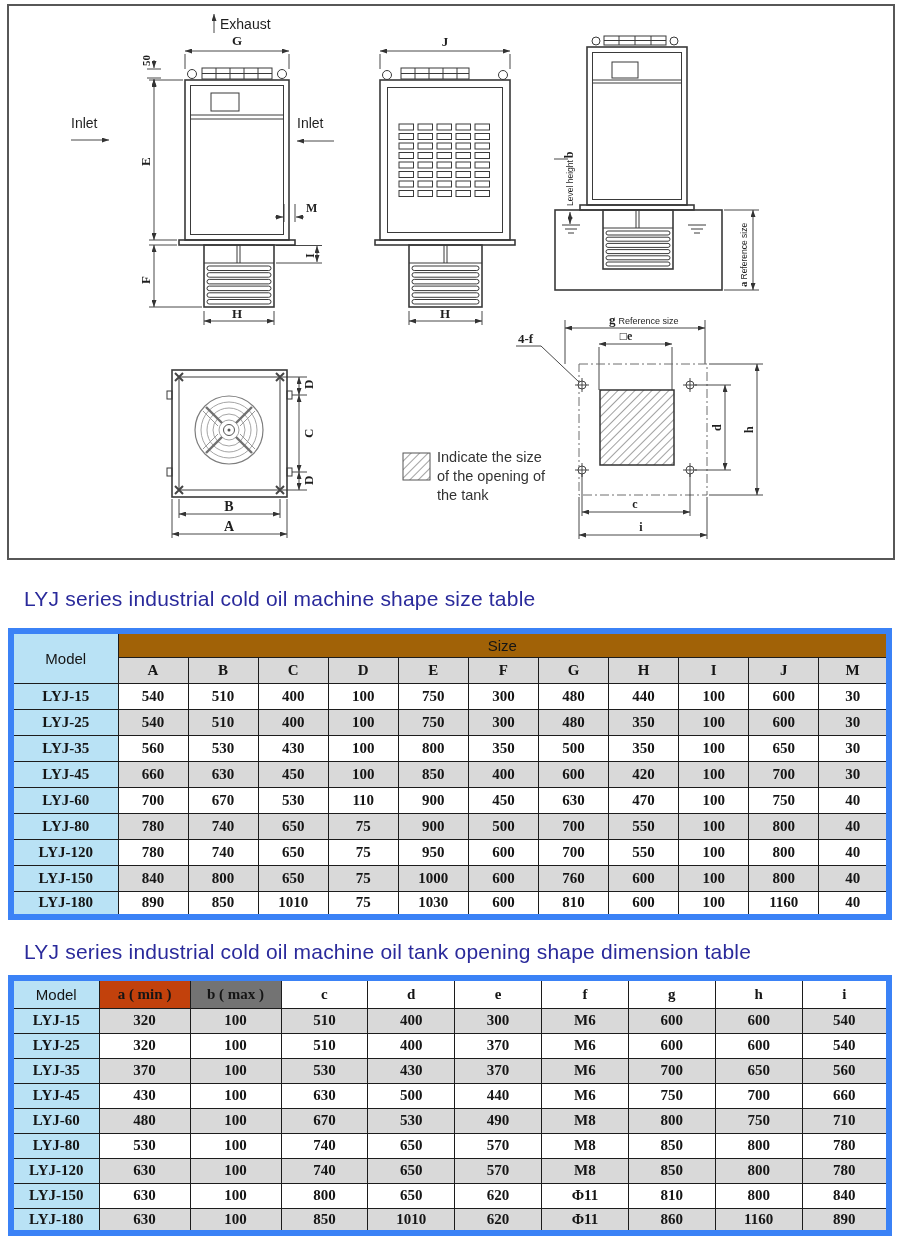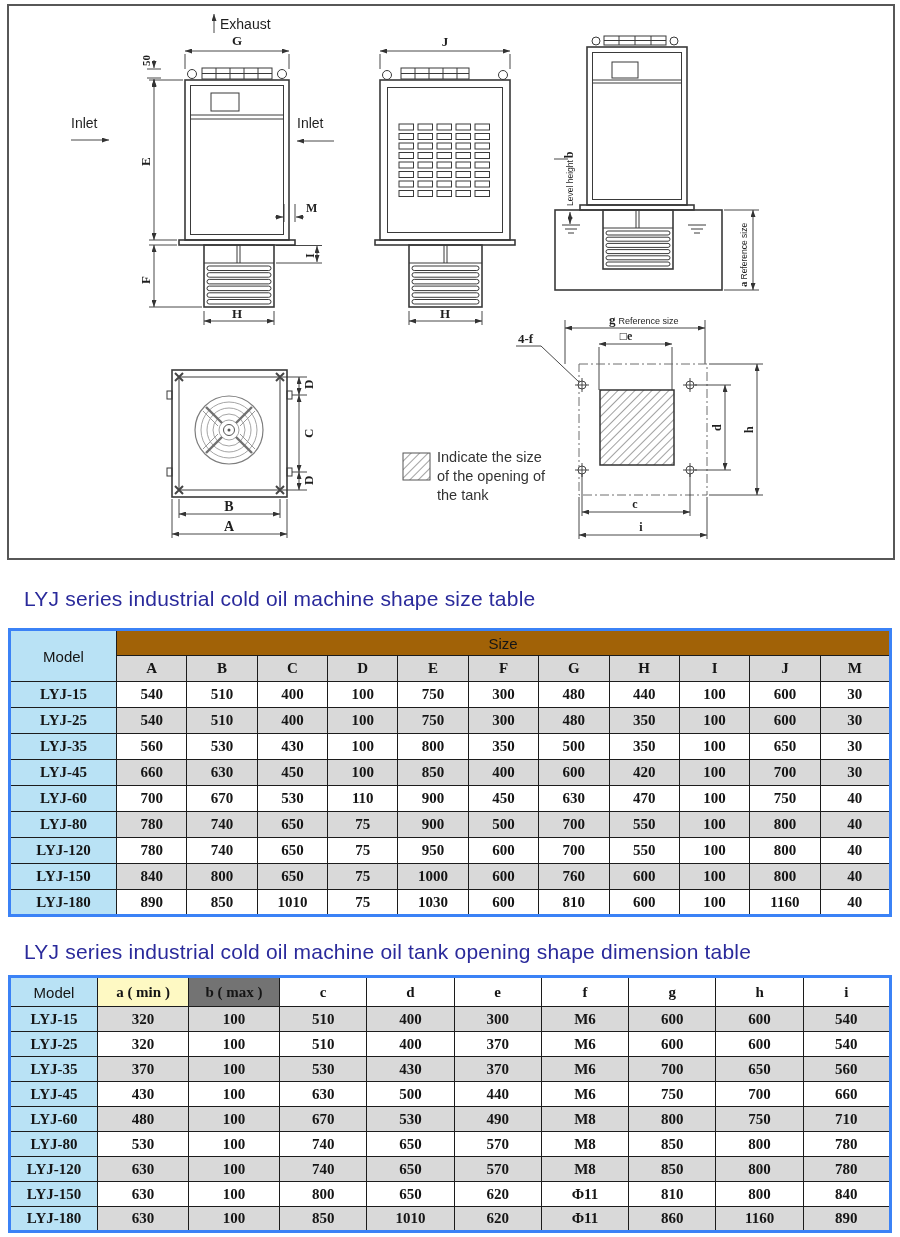--- a/index.html
+++ b/index.html
@@ -8,21 +8,21 @@
   .drawing-box{position:absolute;left:7px;top:4px;width:884px;height:552px;
                border:2px solid #575757;background:#fff;}
   .drawing-box svg{display:block;width:884px;height:552px;}
 
   .tbl-title{position:absolute;left:24px;font-size:21px;color:var(--title,#2a2a9b);
              letter-spacing:.2px;white-space:nowrap;}
   #title1{top:587px;text-align:center;}
   #title2{top:940px;}
 
   table.spec{position:absolute;left:8px;width:884px;border-collapse:collapse;
-             table-layout:fixed;border:3px solid #3b82f6;}
+             table-layout:fixed;border:6px solid #3b82f6;}
   #t1{top:628px;}
   #t2{top:975px;}
   table.spec th,table.spec td{border:1px solid #1c1c1c;text-align:center;vertical-align:middle;
       padding:0;color:#151515;overflow:hidden;}
   table.spec td, table.spec th.model-cell, table.spec th.size-col{
       font-family:"Liberation Serif",serif;font-weight:bold;font-size:15px;}
   #t1 thead tr{height:26px;} #t1 tbody tr{height:26px;}
   #t2 thead tr{height:30px;} #t2 tbody tr{height:25px;}
   th.model-hd{background:var(--model_bg,#b9e2f5);font-family:"Liberation Sans",sans-serif;
       font-weight:normal;font-size:15px;}
@@ -530,21 +530,21 @@
   <div class="tbl-title" id="title2">LYJ series industrial cold oil machine oil tank opening shape dimension table</div>
   <table class="spec" id="t2">
     <colgroup>
         <col style="width:88px">
         <col style="width:91px">
         <col style="width:91px">
       </colgroup>
     <thead>
         <tr id="t2-cols">
           <th class="model-hd">Model</th>
-          <th class="size-col" style="background: #fef9c3;">a ( min )</th>
+          <th class="size-col" style="background: #c2410c;">a ( min )</th>
           <th class="size-col" style="background: #737373;">b ( max )</th>
           <th class="size-col" style="background: rgb(255, 255, 255);">c</th>
           <th class="size-col" style="background: rgb(255, 255, 255);">d</th>
           <th class="size-col" style="background: rgb(255, 255, 255);">e</th>
           <th class="size-col" style="background: rgb(255, 255, 255);">f</th>
           <th class="size-col" style="background: rgb(255, 255, 255);">g</th>
           <th class="size-col" style="background: rgb(255, 255, 255);">h</th>
           <th class="size-col" style="background: rgb(255, 255, 255);">i</th>
         </tr>
       </thead>

